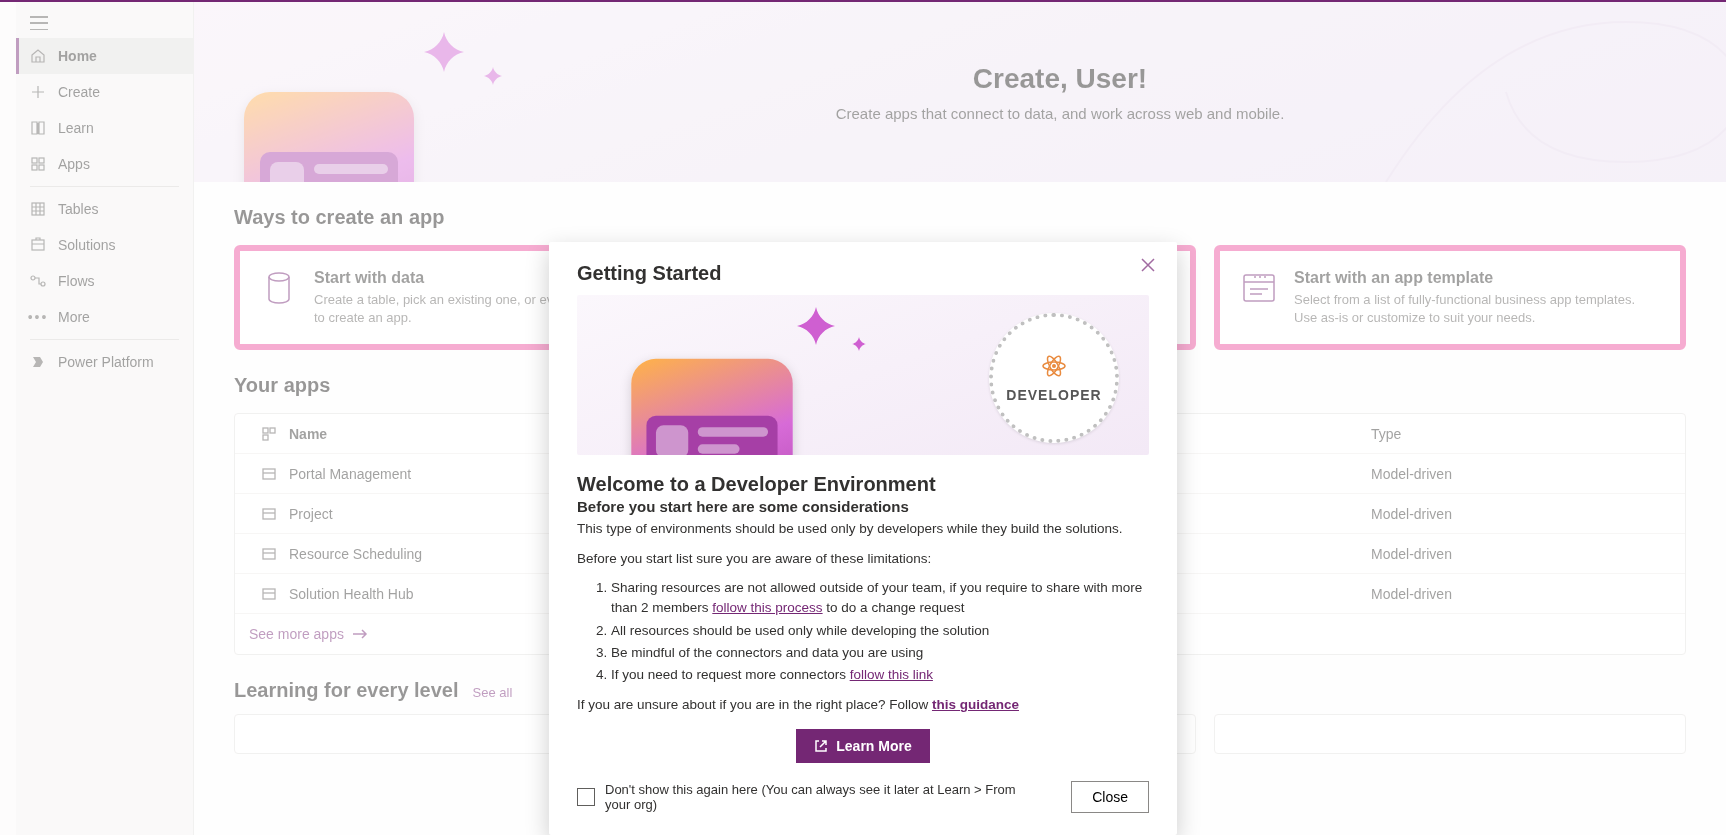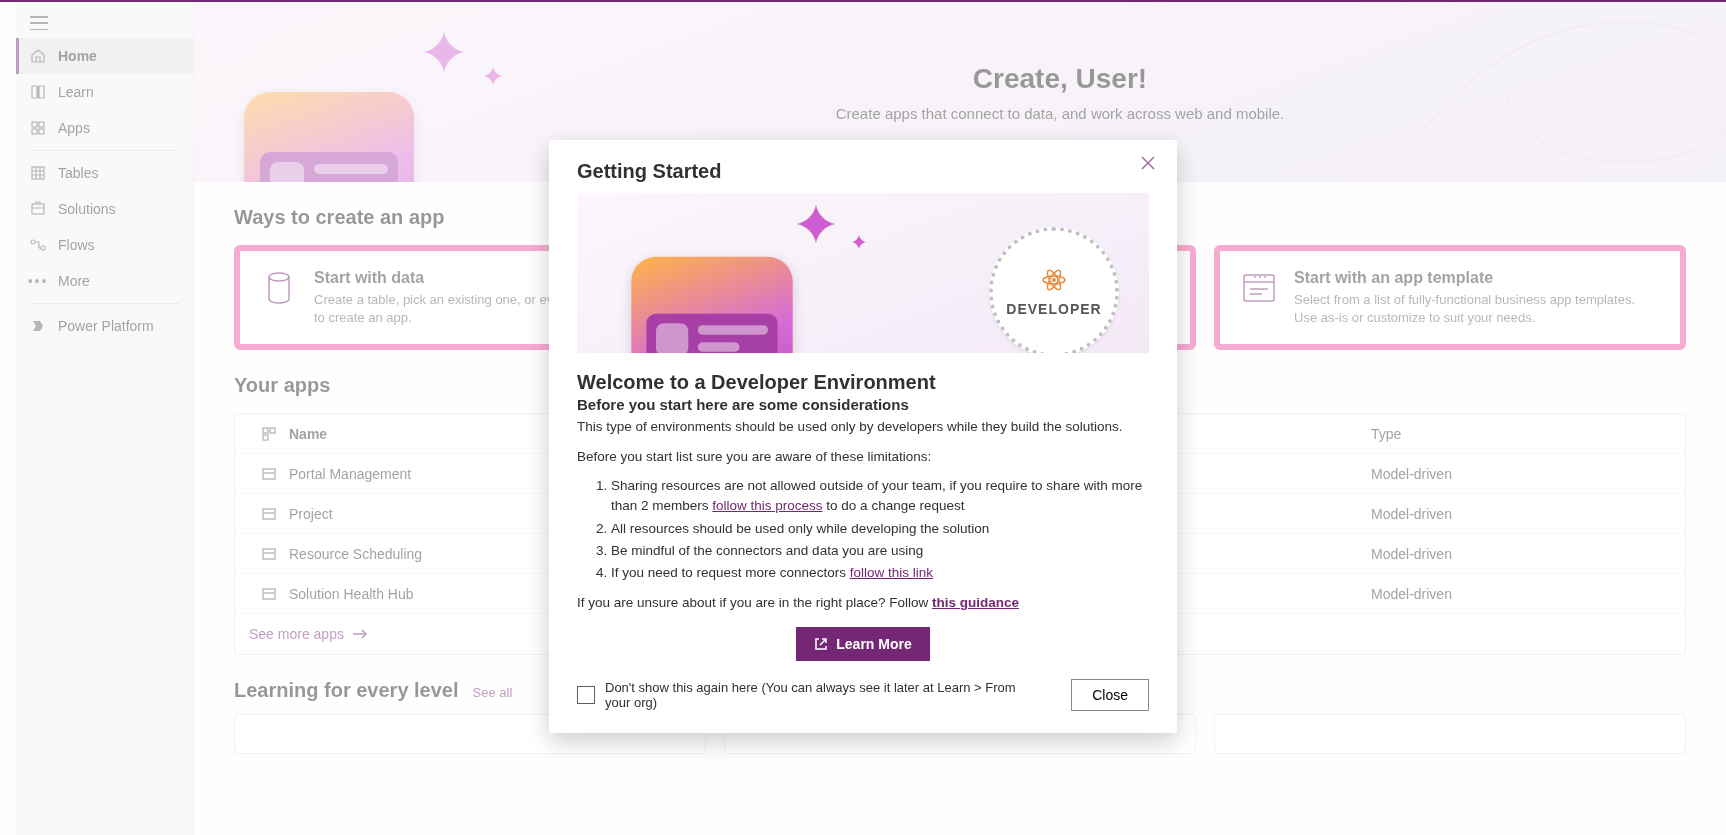--- a/index.html
+++ b/index.html
@@ -111,38 +111,38 @@
   .see-more svg { width:16px; height:12px; stroke:#742774; fill:none; stroke-width:1.5; }
 
   .learning-title-wrap { display:flex; align-items:baseline; gap:14px; }
   .see-all { color:#742774; font-size:13px; cursor:pointer; }
   .learning-cards { display:flex; gap:18px; margin-top:12px; }
   .learn-card { flex:1; height:40px; border:1px solid #e1dfdd; border-radius:4px; background:#fff; }
 
   
   .overlay {
     position:absolute; inset:0; background:rgba(255,255,255,.55);
-    display:flex; align-items:flex-start; justify-content:center;
+    display:flex; align-items:flex-end; justify-content:center;
     padding-top:138px;
   }
   .modal {
     width:628px; background:#fff; box-shadow:0 8px 24px rgba(0,0,0,.2);
     border-radius:2px; padding:20px 28px 22px 28px; position:relative;
   }
   .modal-title { font-size:20px; font-weight:600; margin-bottom:10px; }
   .modal-close { position:absolute; right:16px; top:16px; width:20px; height:20px; cursor:pointer; }
   .modal-close svg { width:14px; height:14px; stroke:#a16ba1; stroke-width:1.5; }
   .modal-hero {
     height:160px; border-radius:2px; position:relative; overflow:hidden;
     background: linear-gradient(160deg,#fbf7fc 0%,#f3e9f6 100%);
     margin-bottom:18px;
   }
   .modal-hero .hero-card { left:50px; bottom:-50px; transform:scale(.95); }
   .modal-hero .dev-badge {
-    position:absolute; right:30px; top:34px; width:130px; height:130px;
+    position:absolute; right:30px; top:18px; width:130px; height:130px;
     border-radius:50%; background:#fff; box-shadow:0 1px 3px rgba(0,0,0,.1);
     display:flex; flex-direction:column; align-items:center; justify-content:center;
     border:4px dotted #c0c0c0;
   }
   .dev-badge svg { width:26px; height:26px; }
   .dev-badge .dev-text { font-size:14px; font-weight:600; letter-spacing:1px; margin-top:8px; color:#565656; }
   .modal h2 { font-size:20px; font-weight:600; margin-bottom:2px; }
   .modal h3 { font-size:15px; font-weight:600; margin-bottom:4px; }
   .modal p { font-size:13.5px; color:#323130; line-height:1.45; margin-bottom:10px; }
   .modal ol { padding-left:34px; margin-bottom:10px; }
@@ -178,20 +178,28 @@
       </div>
     </div>
 
     <div class="nav-item active">
       <span class="nav-icon">
         <svg viewBox="0 0 16 16">
             <path d="M2 7 8 2l6 5v7H2zM6 14V9h4v5"></path>
           </svg>
       </span>
       <span>Home</span>
+    </div>
+    <div class="nav-item">
+      <span class="nav-icon">
+        <svg viewBox="0 0 16 16">
+            <path d="M8 2v12M2 8h12"></path>
+          </svg>
+      </span>
+      <span>Create</span>
     </div>
     <div class="nav-item">
       <span class="nav-icon">
         <svg viewBox="0 0 16 16">
             <path d="M2 2h5v12H2zM9 2h5v12H9zM8 3v11"></path>
           </svg>
       </span>
       <span>Learn</span>
     </div>
     <div class="nav-item">

